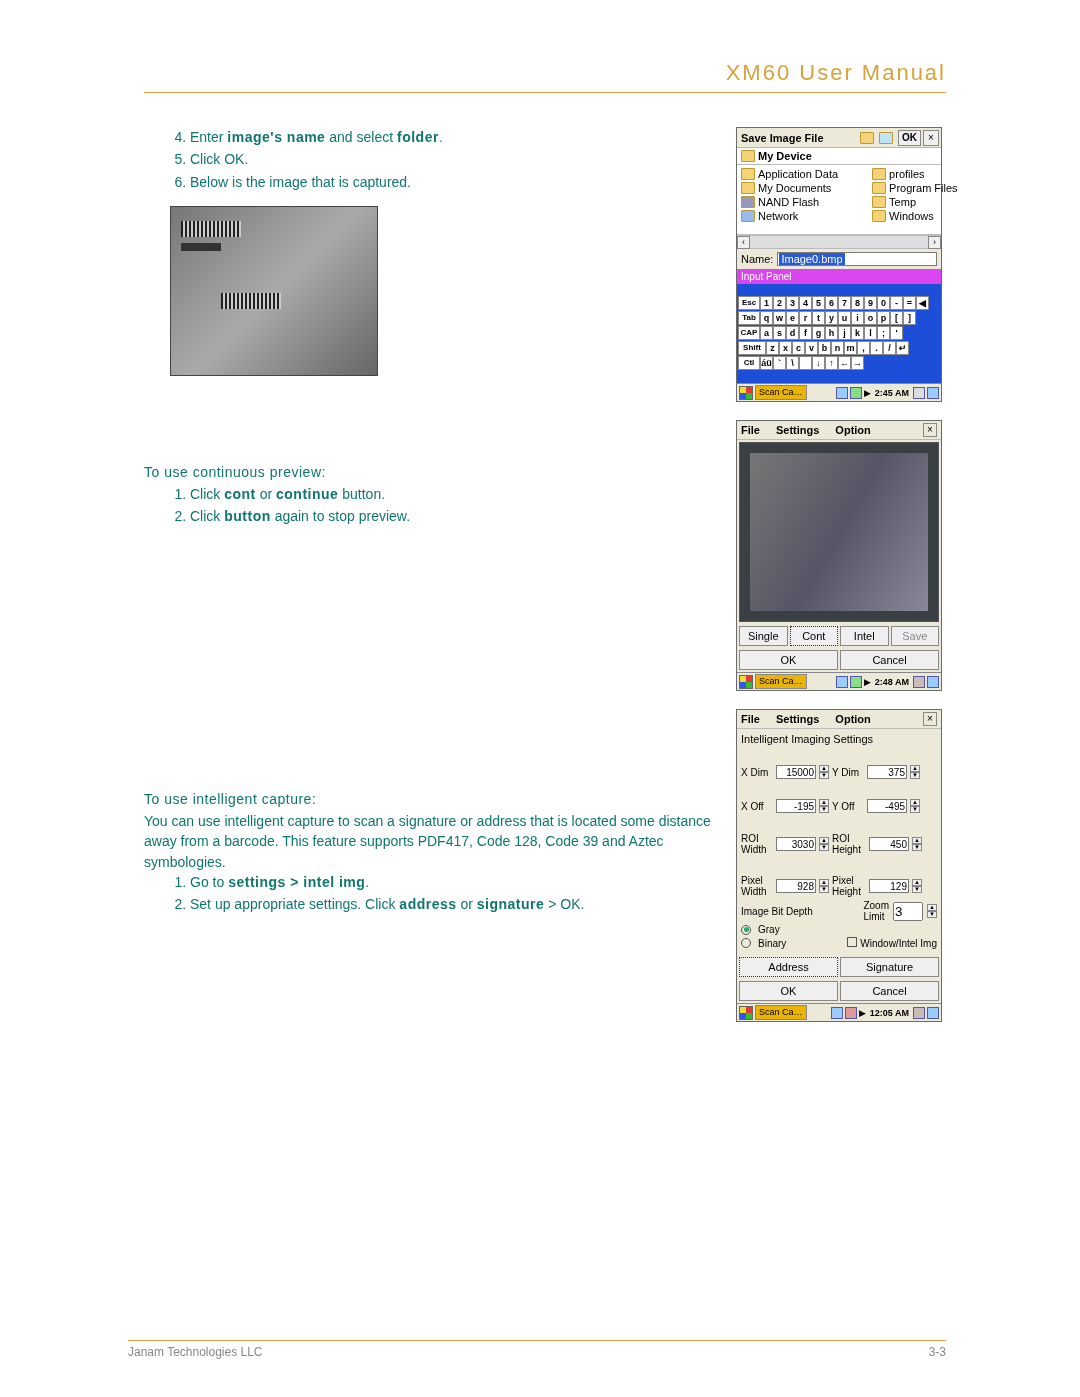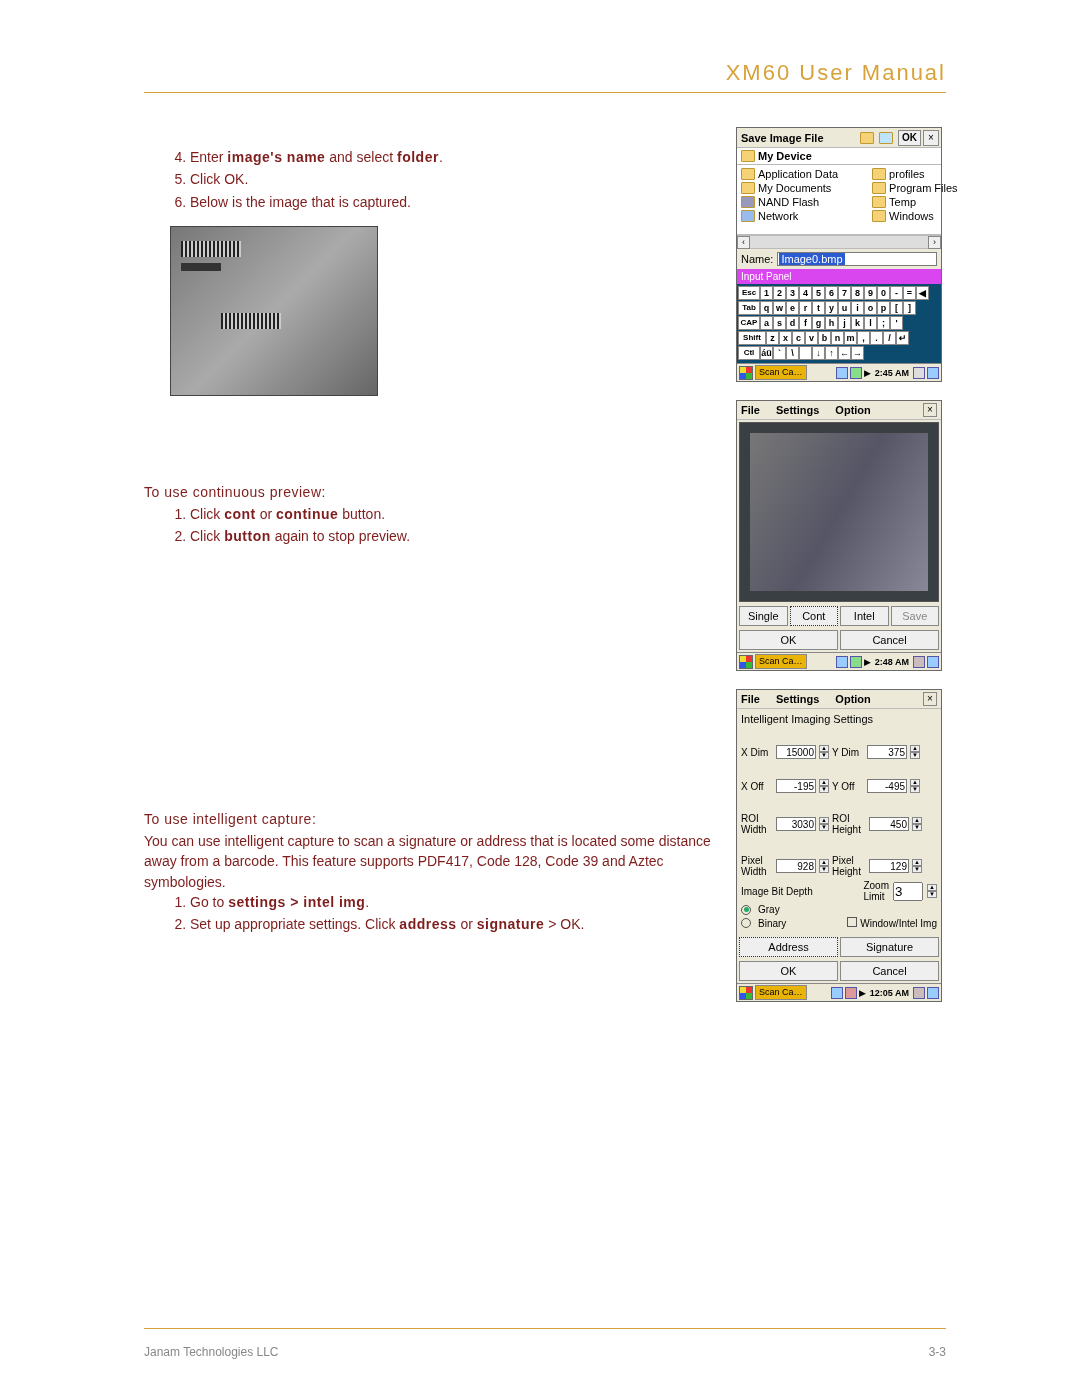--- a/index.html
+++ b/index.html
@@ -25,23 +25,22 @@
     border-top: 1px solid #d8a23a;
     margin-bottom: 34px;
   }
   .content {
     display: flex;
     gap: 18px;
   }
   .left-col {
     flex: 1 1 auto;
     font-size: 14px;
-    color: #7f1d1d;
+    color: #0f766e;
     line-height: 1.45;
-    margin-top: 20px;
   }
   .right-col {
     width: 210px;
     flex: 0 0 210px;
     display: flex;
     flex-direction: column;
     gap: 18px;
   }
   .instr-list {
     list-style: decimal;
@@ -102,21 +101,21 @@
     border-bottom:1px solid #bbb;
   }
   .filecol { display:flex; flex-direction:column; gap:2px; }
   .fileitem { display:flex; align-items:center; white-space:nowrap; }
   .scrollrow { background:#ddd; height:14px; display:flex; align-items:center; border-top:1px solid #bbb; border-bottom:1px solid #bbb;}
   .scrollrow .arrow { width:13px; height:13px; border:1px solid #888; background:#efefef; font-size:9px; text-align:center; line-height:11px;}
   .scrollrow .track { flex:1; }
   .name-row { display:flex; align-items:center; padding:3px 4px; gap:4px; background:#ece9d8;}
   .name-row .sel { background:#2a5bd2; color:#fff; padding:0 2px; }
   .input-panel-hdr { background:#d946ef; color:#fff; padding:2px 4px; font-size:10px; }
-  .osk { background:#0c4a6e; padding:2px 1px; }
+  .osk { background:#1d4ed8; padding:12px 1px; }
   .osk-row { display:flex; gap:0; margin-bottom:1px; }
   .key { border:1px solid #888; background:#fff; min-width:13px; height:14px; font-size:9px; text-align:center; line-height:12px; font-weight:700;}
   .key.wide { min-width:22px; font-size:8px; }
   .key.wider { min-width:28px; font-size:8px; }
   .taskbar { height:18px; border-top:1px solid #888; display:flex; align-items:center; padding:0 2px; gap:2px; background:#ece9d8;}
   .start-flag { width:14px; height:14px; background: conic-gradient(#e33 0 25%, #3b3 25% 50%, #35e 50% 75%, #ed3 75% 100%); border:1px solid #666; }
   .taskbtn { border:1px solid #888; height:15px; padding:0 3px; font-size:9px; line-height:13px; background:#eab308; flex:0 0 auto;}
   .taskspacer { flex:1; }
   .trayicon { width:12px; height:12px; border:1px solid #55a; background:#9cf; }
   .clocktxt { font-size:9px; font-weight:700; padding:0 2px;}
@@ -138,23 +137,23 @@
   .srow input { width:40px; border:1px solid #7a7a7a; font-size:10px; padding:0 1px; text-align:right; height:14px;}
   .spin { display:flex; flex-direction:column; }
   .spin span { width:10px; height:7px; border:1px solid #888; background:#efefef; font-size:6px; text-align:center; line-height:5px;}
   .radio { width:10px; height:10px; border:1px solid #555; border-radius:50%; display:inline-flex; align-items:center; justify-content:center; margin-right:3px;}
   .radio.on::after { content:""; width:5px; height:5px; background:#2a6; border-radius:50%;}
   .chk { width:10px; height:10px; border:1px solid #555; display:inline-block; margin-right:3px;}
   .bit-row { display:flex; align-items:center; gap:4px; font-size:10px; margin-bottom:2px;}
 
   .footer {
     position: absolute;
-    bottom: 38px; left: 100px; right: 90px;
+    bottom: 38px; left: 84px; right: 90px;
     border-top: 1px solid #d8a23a;
-    padding-top: 16px;
+    padding-top: 4px;
     display:flex; justify-content:space-between;
     color:#888; font-size:12px;
   }
 </style>
 </head>
 <body>
 
 <div class="page">
   <div class="header-title">XM60 User Manual</div>
   <hr class="header-rule">

